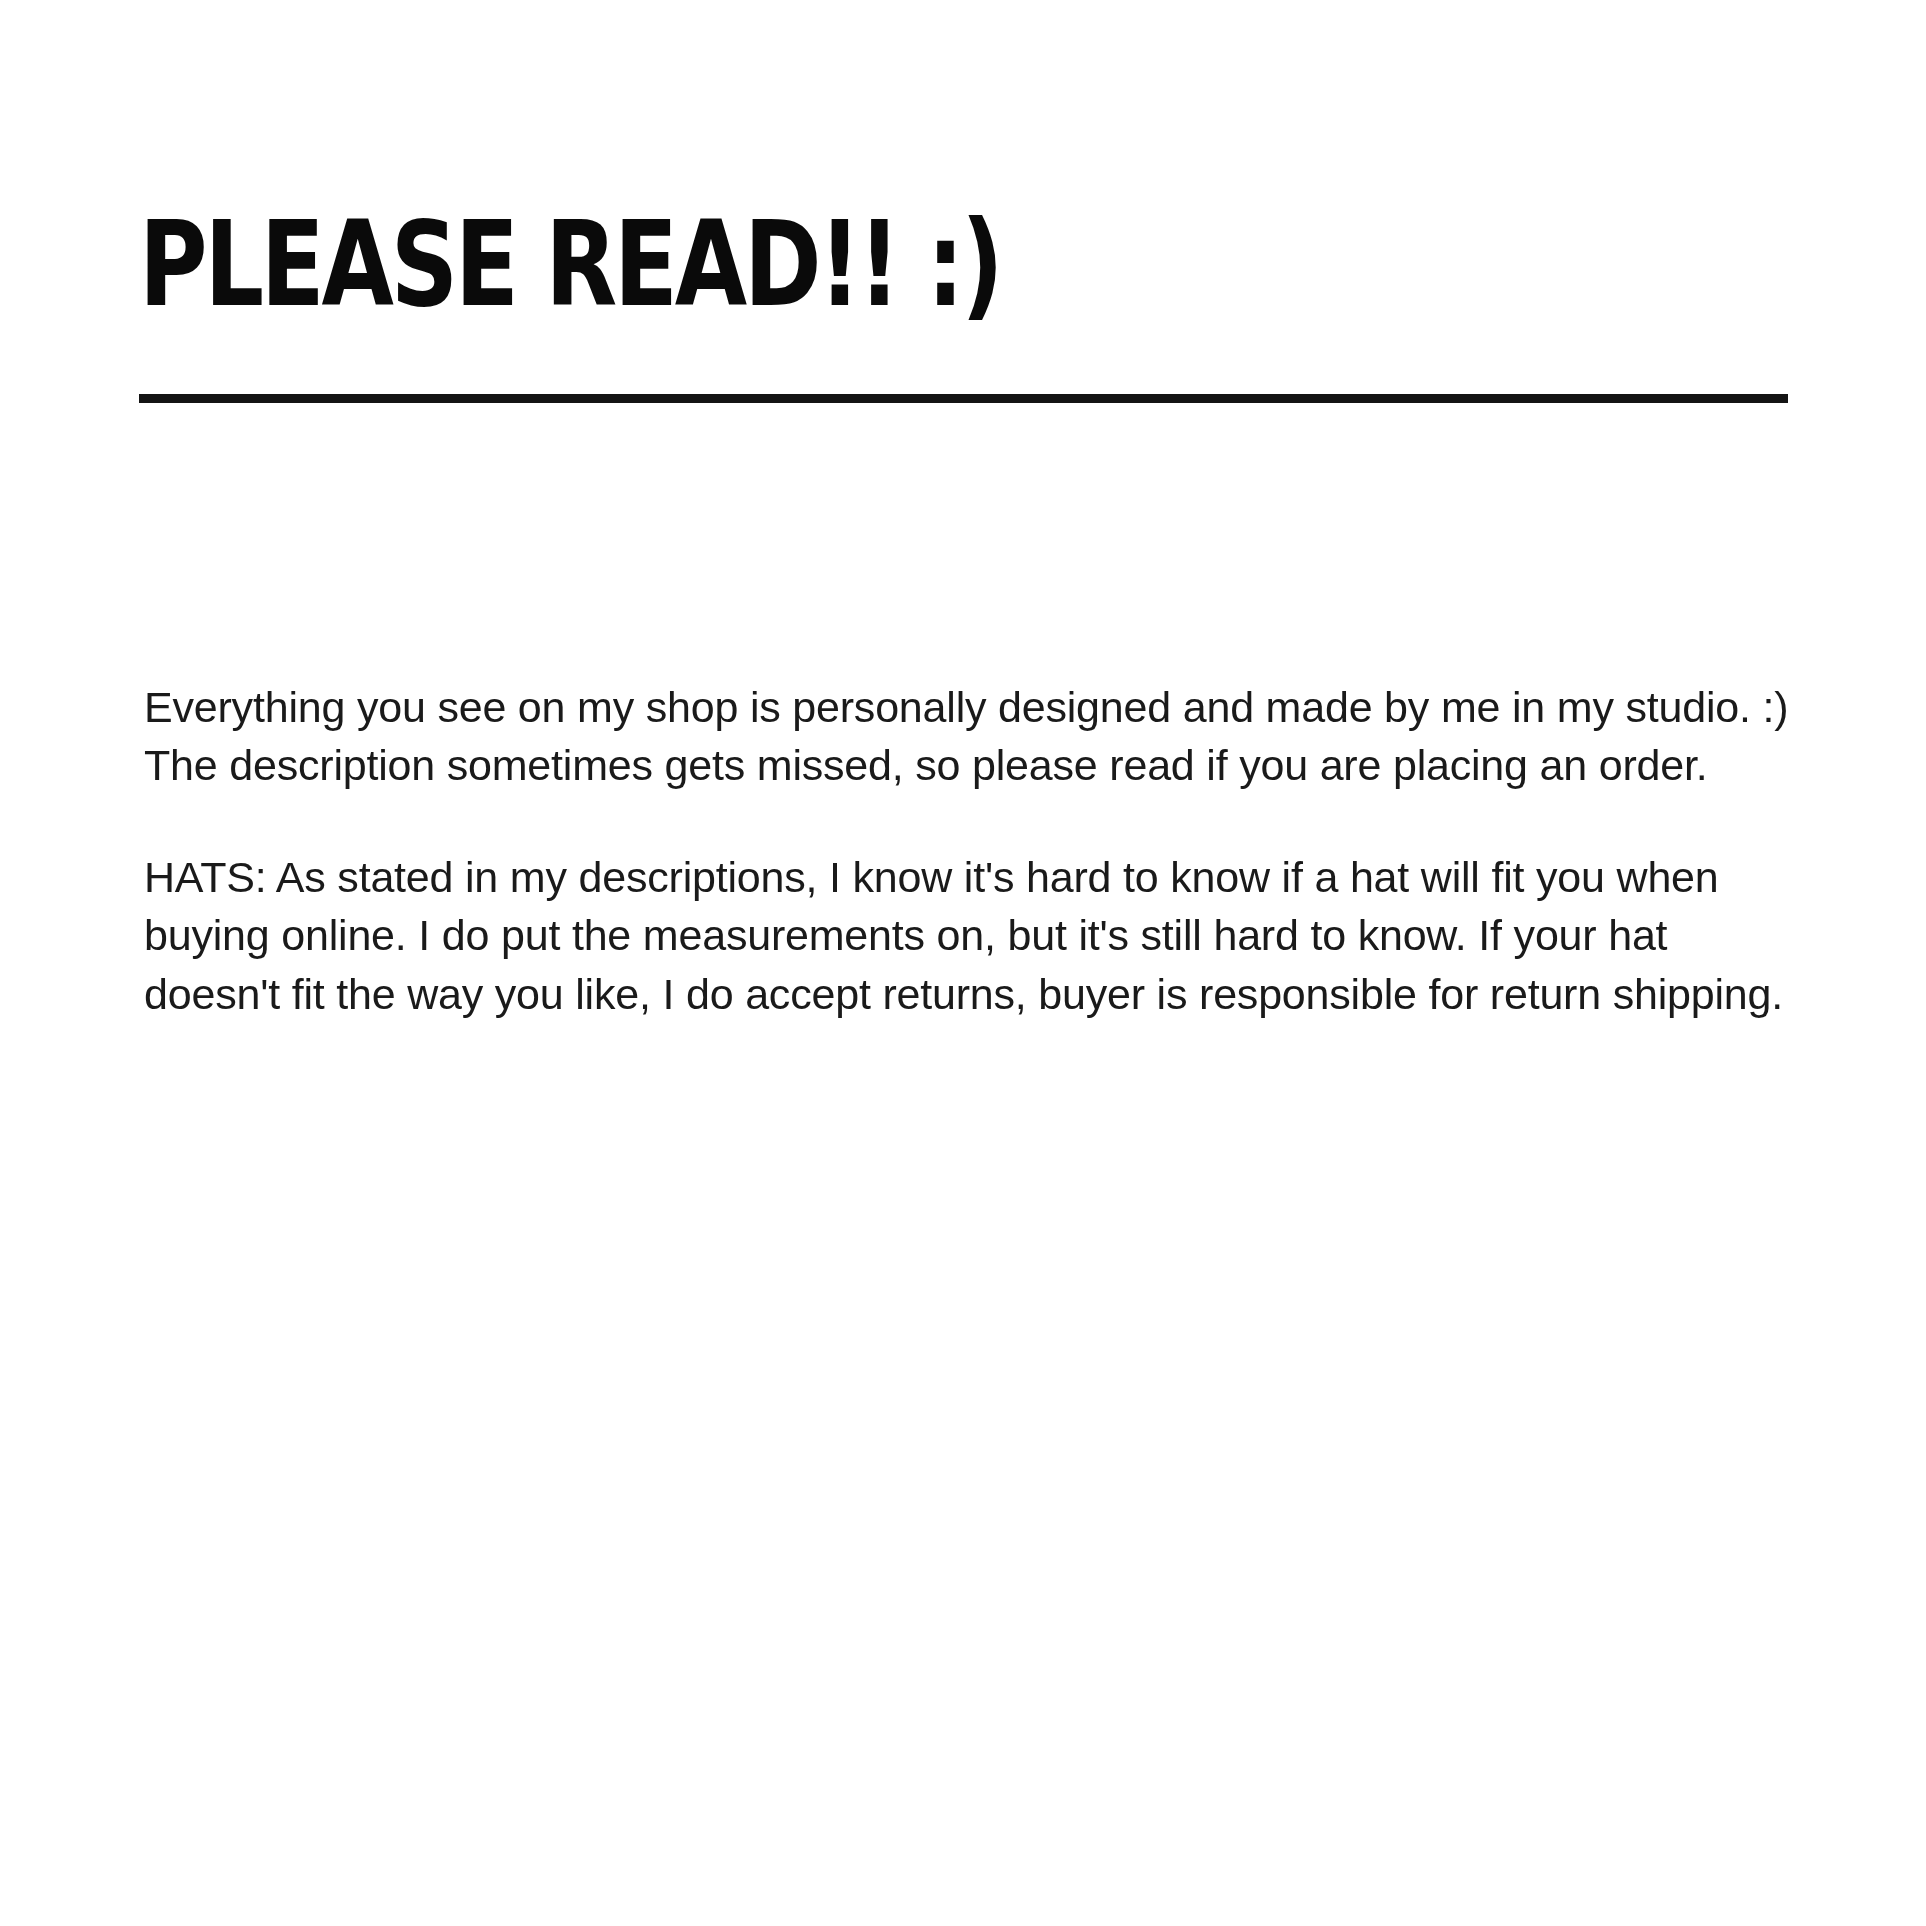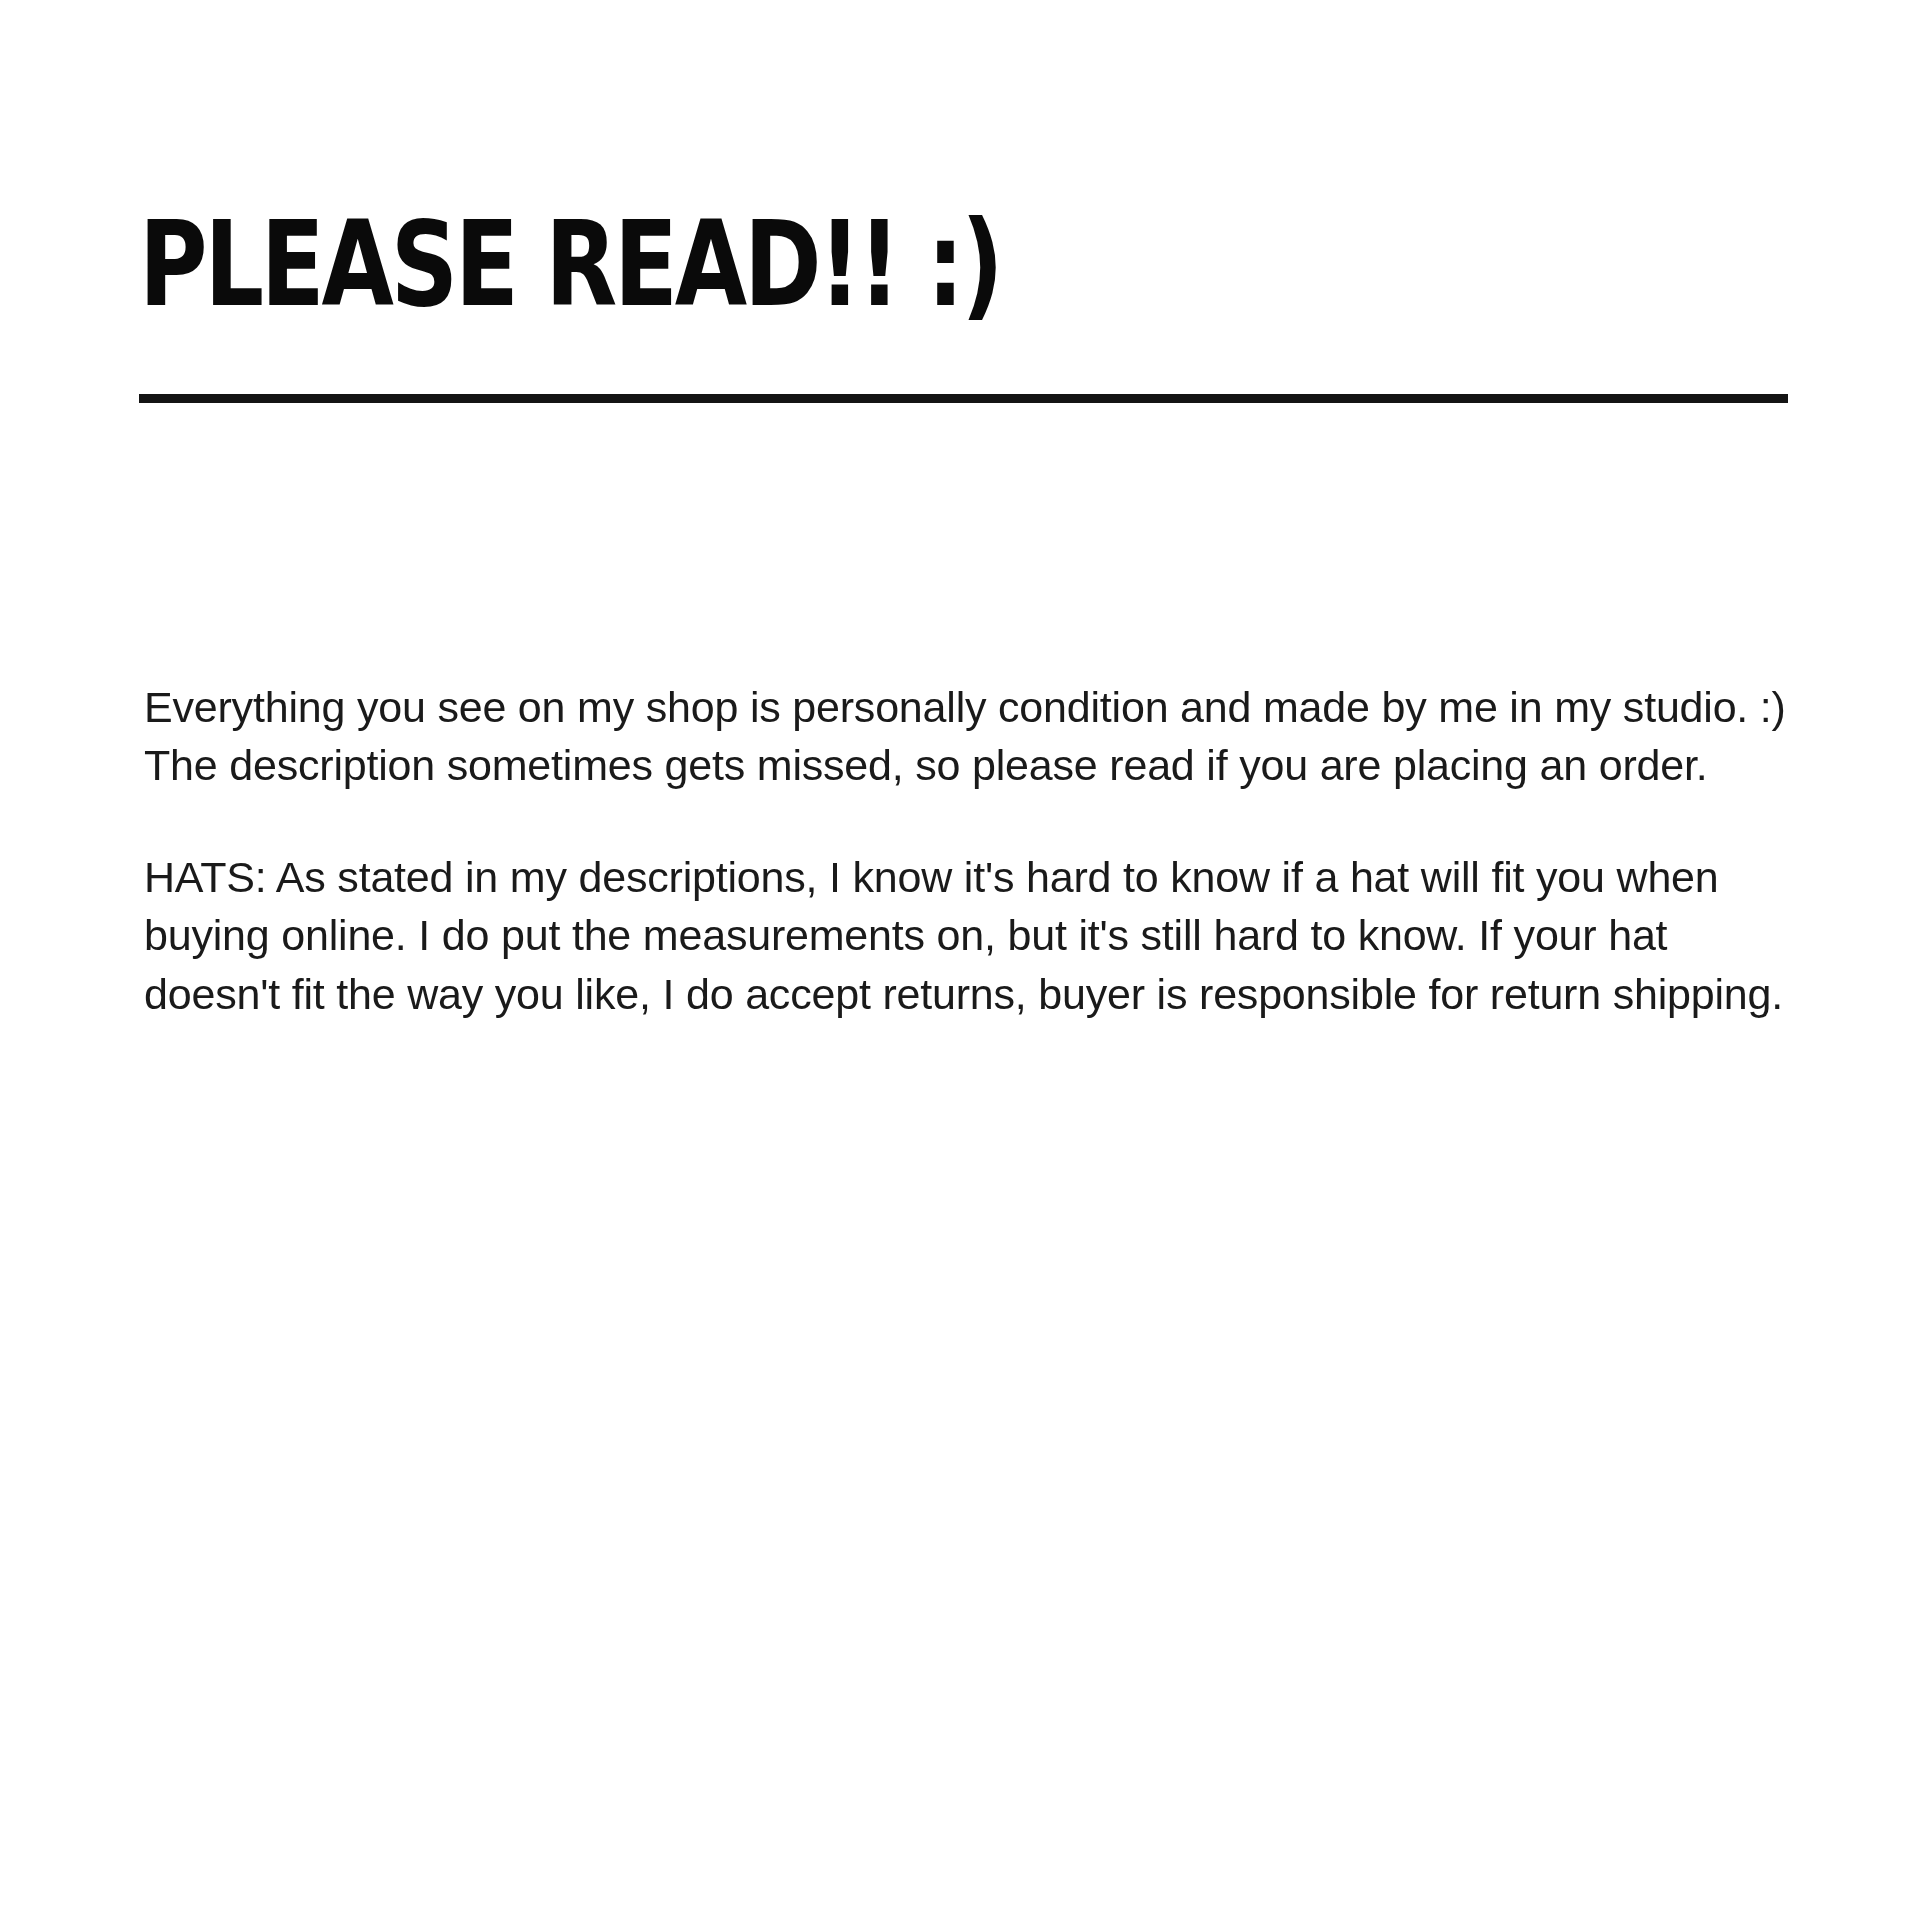--- a/index.html
+++ b/index.html
@@ -65,18 +65,18 @@
 </head>
 <body>
 
 <div class="page">
 
   <h1 class="title">PLEASE READ!! :)</h1>
 
   <div class="rule"></div>
 
   <div class="body-copy">
-    <p class="para">Everything you see on my shop is personally condition and made by me in my studio. :) The description sometimes gets missed, so please read if you are placing an order.</p>
+    <p class="para">Everything you see on my shop is personally designed and made by me in my studio. :) The description sometimes gets missed, so please read if you are placing an order.</p>
     <p class="para">HATS: As stated in my descriptions, I know it's hard to know if a hat will fit you when buying online. I do put the measurements on, but it's still hard to know. If your hat doesn't fit the way you like, I do accept returns, buyer is responsible for return shipping.</p>
   </div>
 
 </div>
 
 
 </body></html>

